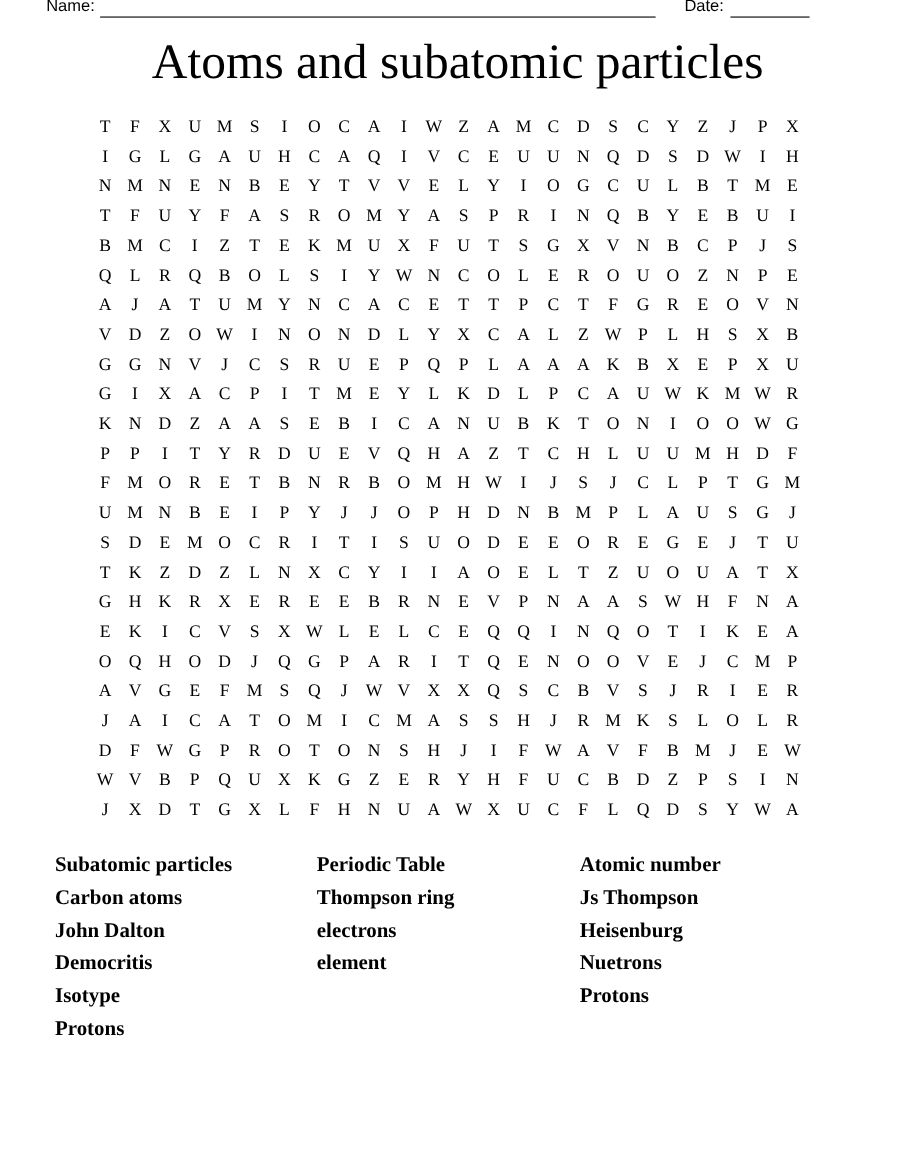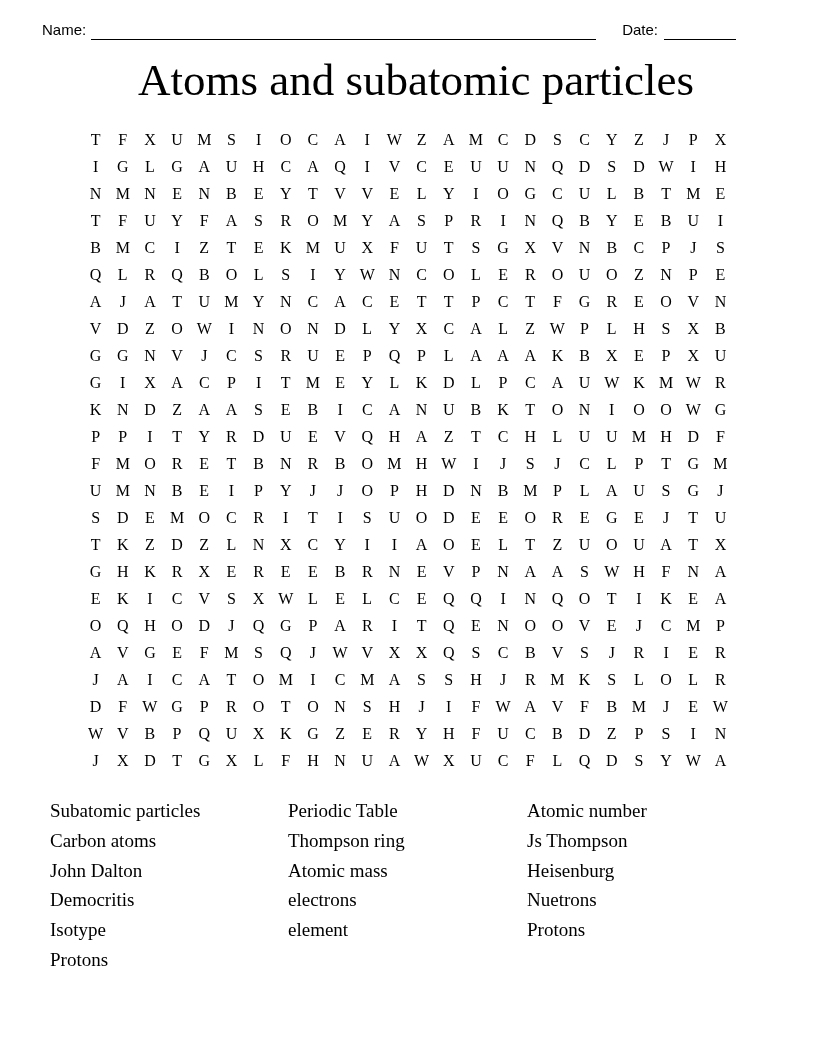--- a/index.html
+++ b/index.html
@@ -13,21 +13,21 @@
     position: relative;
     overflow: hidden;
   }
   
   .header-row {
     display: flex;
     align-items: flex-end;
     padding: 6px 42px 0 42px;
     font-family: "Liberation Sans", "DejaVu Sans", sans-serif;
     font-size: 15px;
-    height: 40px;
+    height: 16px;
   }
   .hdr-label { white-space: nowrap; padding-bottom: 2px; }
   .fill-line {
     border-bottom: 1.6px solid #000;
     height: 18px;
     display: inline-block;
   }
   .name-line { width: 505px; margin-left: 5px; }
   .date-gap { width: 26px; }
   .date-line { width: 72px; margin-left: 6px; }
@@ -58,20 +58,21 @@
     justify-content: center;
     line-height: 1;
   }
 
   
   .word-list {
     display: flex;
     padding-left: 50px;
     margin-top: 22px;
     font-size: 19px;
+    font-weight: bold;
   }
   .word-col { width: 238px; }
   .word-col:nth-child(2) { width: 239px; }
   .word-col:nth-child(3) { width: auto; }
   .word { line-height: 29.8px; white-space: nowrap; }
 </style>
 </head>
 <body>
 
 <div class="header-row">
@@ -668,21 +669,20 @@
       <div class="word">Subatomic particles</div>
       <div class="word">Carbon atoms</div>
       <div class="word">John Dalton</div>
       <div class="word">Democritis</div>
       <div class="word">Isotype</div>
       <div class="word">Protons</div>
     </div>
   <div class="word-col">
       <div class="word">Periodic Table</div>
       <div class="word">Thompson ring</div>
-      <div class="word">Atomic mass</div>
       <div class="word">electrons</div>
       <div class="word">element</div>
     </div>
   <div class="word-col">
       <div class="word">Atomic number</div>
       <div class="word">Js Thompson</div>
       <div class="word">Heisenburg</div>
       <div class="word">Nuetrons</div>
       <div class="word">Protons</div>
     </div>

